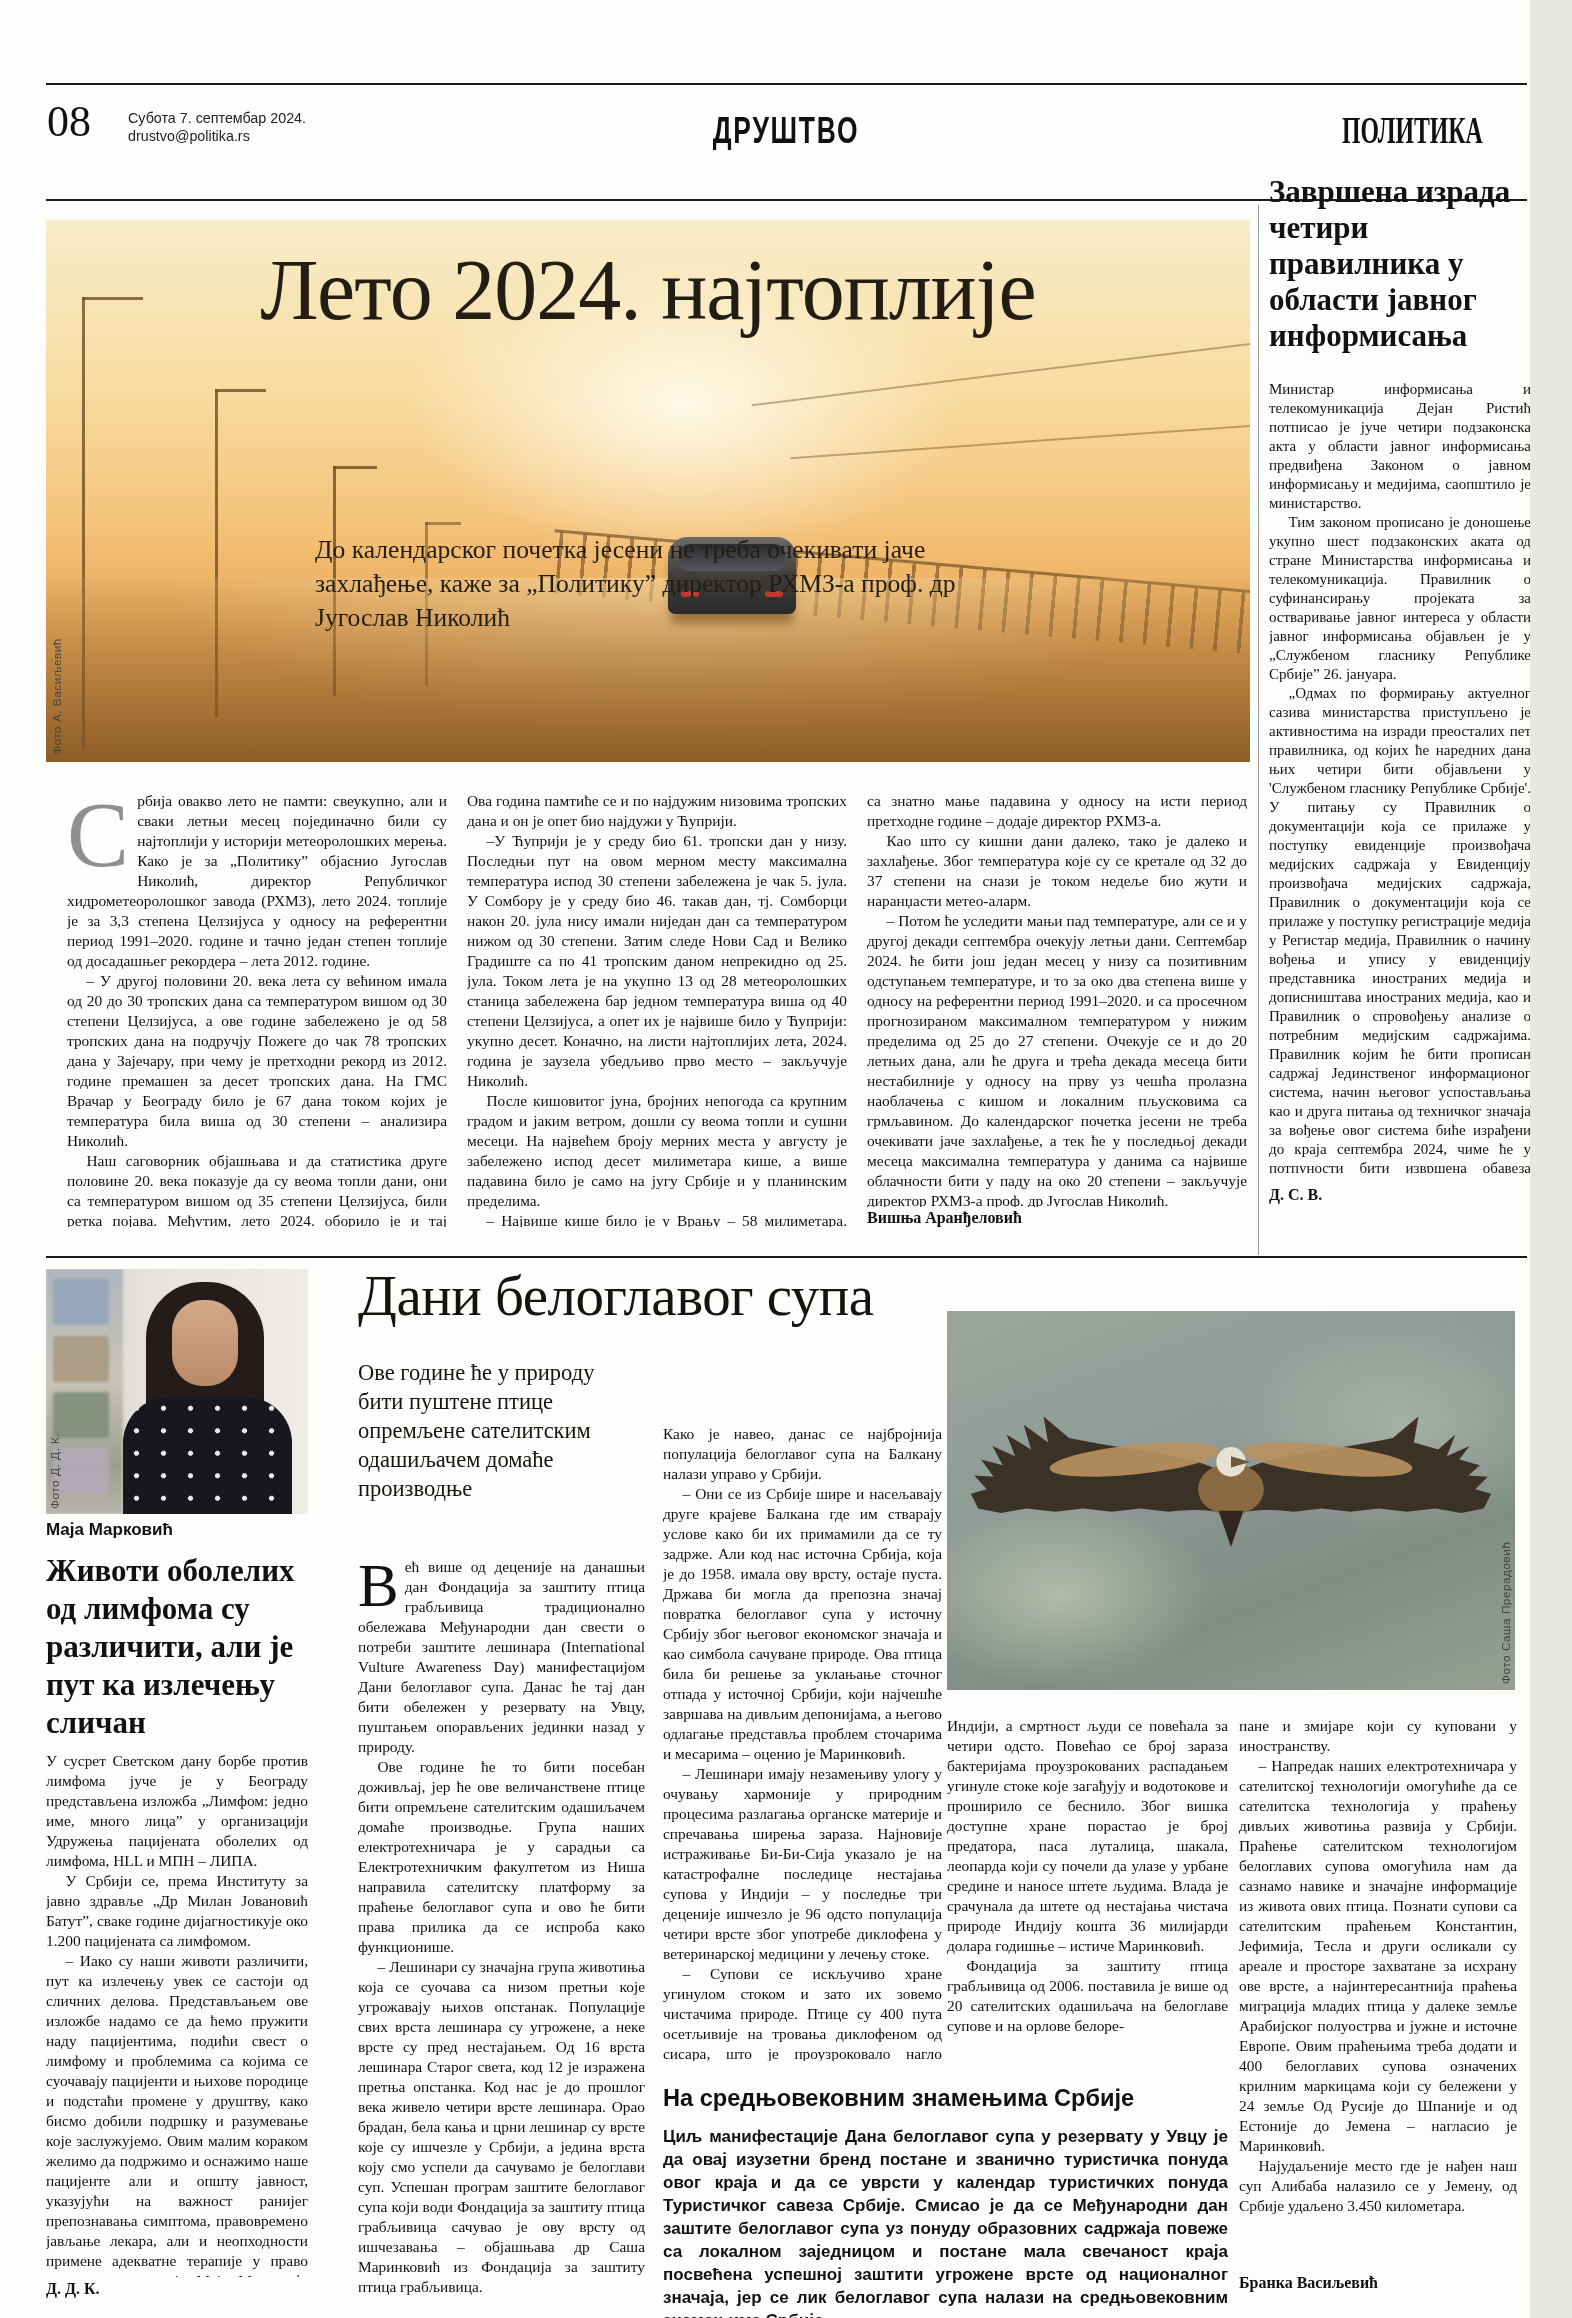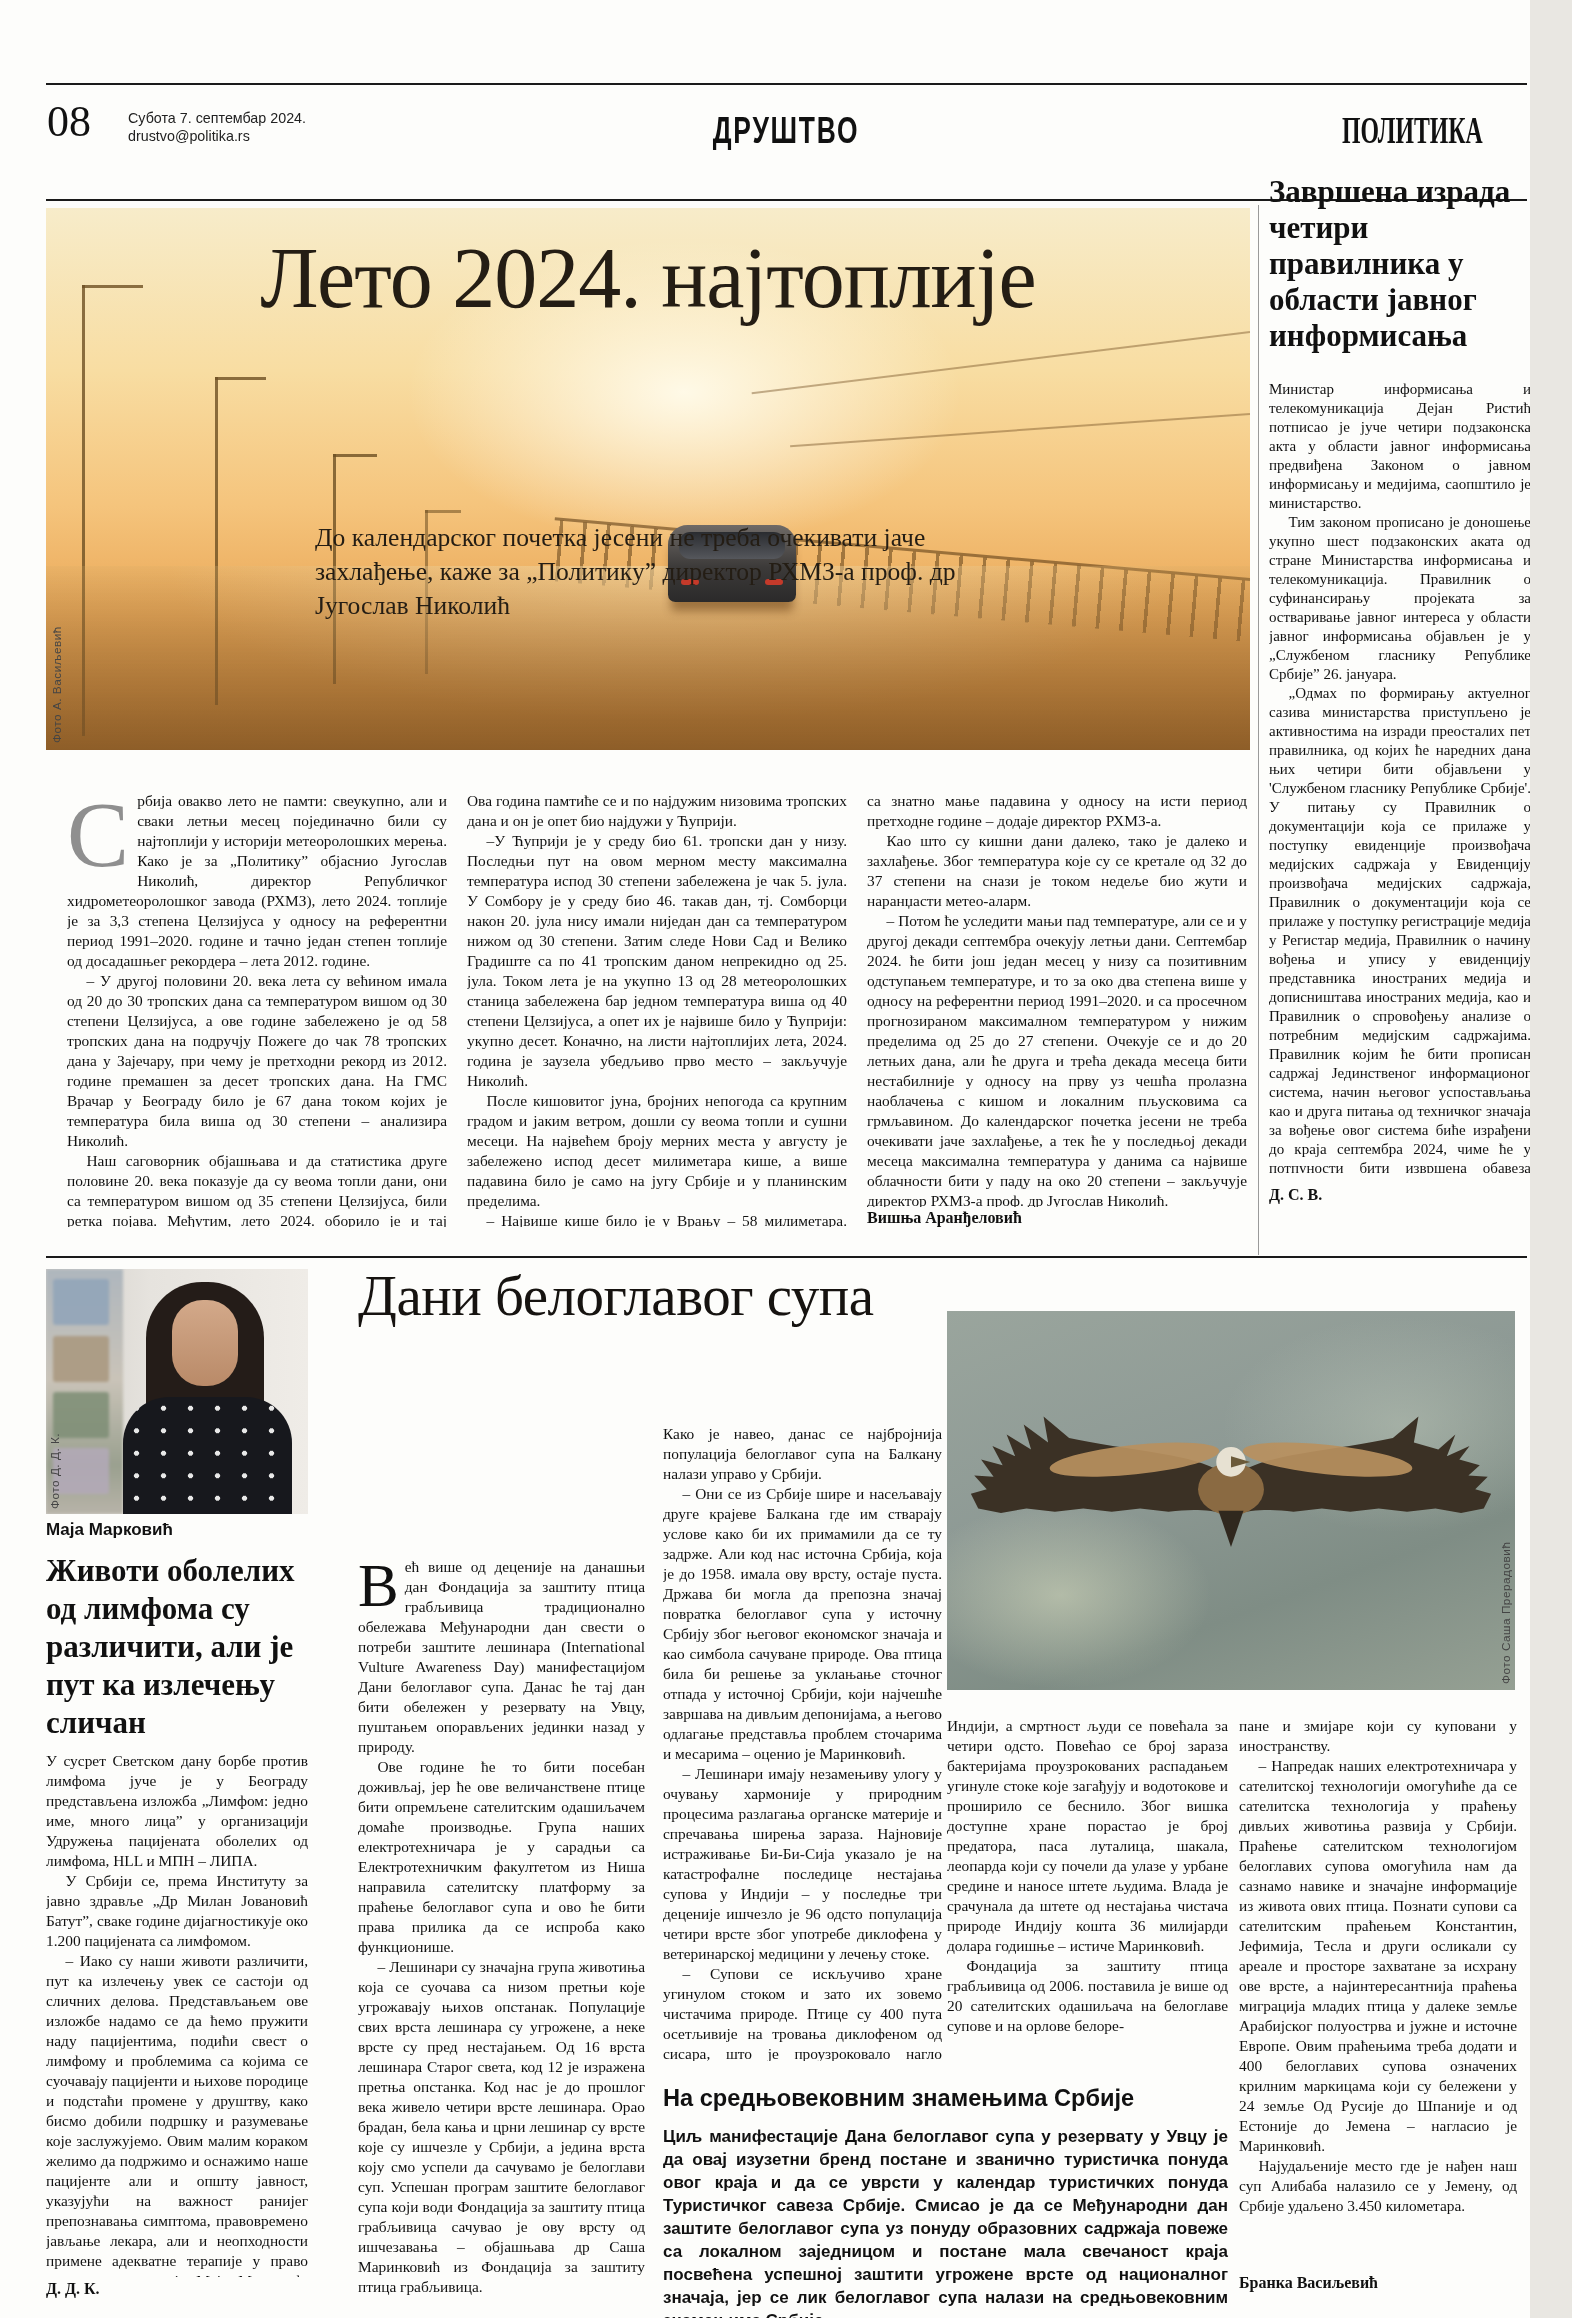--- a/index.html
+++ b/index.html
@@ -69,21 +69,21 @@
   <div class="abs rule" style="left:46px;top:83px;width:1481px;height:2px;"></div>
   <div class="abs pagenum" style="left:47px;top:100px;">08</div>
   <div class="abs dateline sans" style="left:128px;top:109px;">
     <div>Субота 7. септембар 2024.</div>
     <div>drustvo@politika.rs</div>
   </div>
   <div class="abs section-title sans" style="left:676px;top:113px;width:220px;text-align:center;">ДРУШТВО</div>
   <div class="abs masthead" style="right:47px;top:114px;">ПОЛИТИКА</div>
   <div class="abs rule" style="left:46px;top:199px;width:1481px;height:2px;"></div>
 
-  <div class="abs photo-main" style="left:46px;top:208px;width:1204px;height:542px;">
+  <div class="abs photo-main" style="left:46px;top:220px;width:1204px;height:542px;">
 
     <div class="pole" style="left:36px;top:77px;height:451px;"></div>
     <div class="polearm" style="left:36px;top:77px;width:61px;"></div>
     <div class="pole" style="left:169px;top:169px;height:328px;"></div>
     <div class="polearm" style="left:169px;top:169px;width:51px;"></div>
     <div class="pole" style="left:287px;top:246px;height:230px;"></div>
     <div class="polearm" style="left:287px;top:246px;width:44px;"></div>
     <div class="pole" style="left:379px;top:302px;height:164px;opacity:.7;"></div>
     <div class="polearm" style="left:379px;top:302px;width:36px;opacity:.7;"></div>
 
@@ -151,20 +151,21 @@
   <div class="abs caption" style="left:46px;top:1520px;width:262px;">Маја Марковић</div>
   <div class="abs hl-limfom" style="left:46px;top:1552px;width:262px;">Животи оболелих од лимфома су различити, али је пут ка излечењу сличан</div>
   <div class="abs body-text" style="left:46px;top:1751px;width:262px;height:526px;">
     <p class="first">У сусрет Светском дану борбе против лимфома јуче је у Београду представљена изложба „Лимфом: једно име, много лица” у организацији Удружења пацијената оболелих од лимфома, HLL и МПН – ЛИПА.</p>
     <p>У Србији се, према Институту за јавно здравље „Др Милан Јовановић Батут”, сваке године дијагностикује око 1.200 пацијената са лимфомом.</p>
     <p>– Иако су наши животи различити, пут ка излечењу увек се састоји од сличних делова. Представљањем ове изложбе надамо се да ћемо пружити наду пацијентима, подићи свест о лимфому и проблемима са којима се суочавају пацијенти и њихове породице и подстаћи промене у друштву, како бисмо добили подршку и разумевање које заслужујемо. Овим малим кораком желимо да подржимо и оснажимо наше пацијенте али и општу јавност, указујући на важност ранијег препознавања симптома, правовремено јављање лекара, али и неопходности примене адекватне терапије у право време – истакла је Маја Марковић, председница Удружења ЛИПА.</p>
   </div>
   <div class="abs byline" style="left:46px;top:2280px;width:262px;">Д. Д. К.</div>
 
   <div class="abs hl-sup" style="left:358px;top:1266px;width:676px;">Дани белоглавог супа</div>
+  <div class="abs deck-sup" style="left:358px;top:1358px;width:287px;">Ове године ће у природу бити пуштене птице опремљене сателитским одашиљачем домаће производње</div>
 
   <div class="abs photo-sup" style="left:947px;top:1311px;width:568px;height:379px;">
     <svg width="568" height="379" viewBox="0 0 1000 660">
       <path d="M500,355 C455,345 430,345 390,350 L340,344 290,350 240,344 190,350 140,344 95,352 55,344
                L42,318 70,310 48,286 82,288 60,258 98,268 80,234 120,252 105,214 148,240 135,196 178,228 170,182 215,220
                C260,230 320,238 380,248 C420,254 460,266 480,278 L500,290 L520,278
                C540,266 580,254 620,248 C680,238 740,230 785,220
                L830,182 822,228 865,240 895,214 880,252 920,234 902,258 938,268 918,286 952,288 930,310 958,318 945,344
                L905,352 860,344 810,350 760,344 710,350 660,344 610,350 C570,345 545,345 500,355 Z" fill="#3b3125"></path>
       <ellipse cx="330" cy="258" rx="150" ry="26" fill="#b9905e" opacity="0.92" transform="rotate(-6 330 258)"></ellipse>

